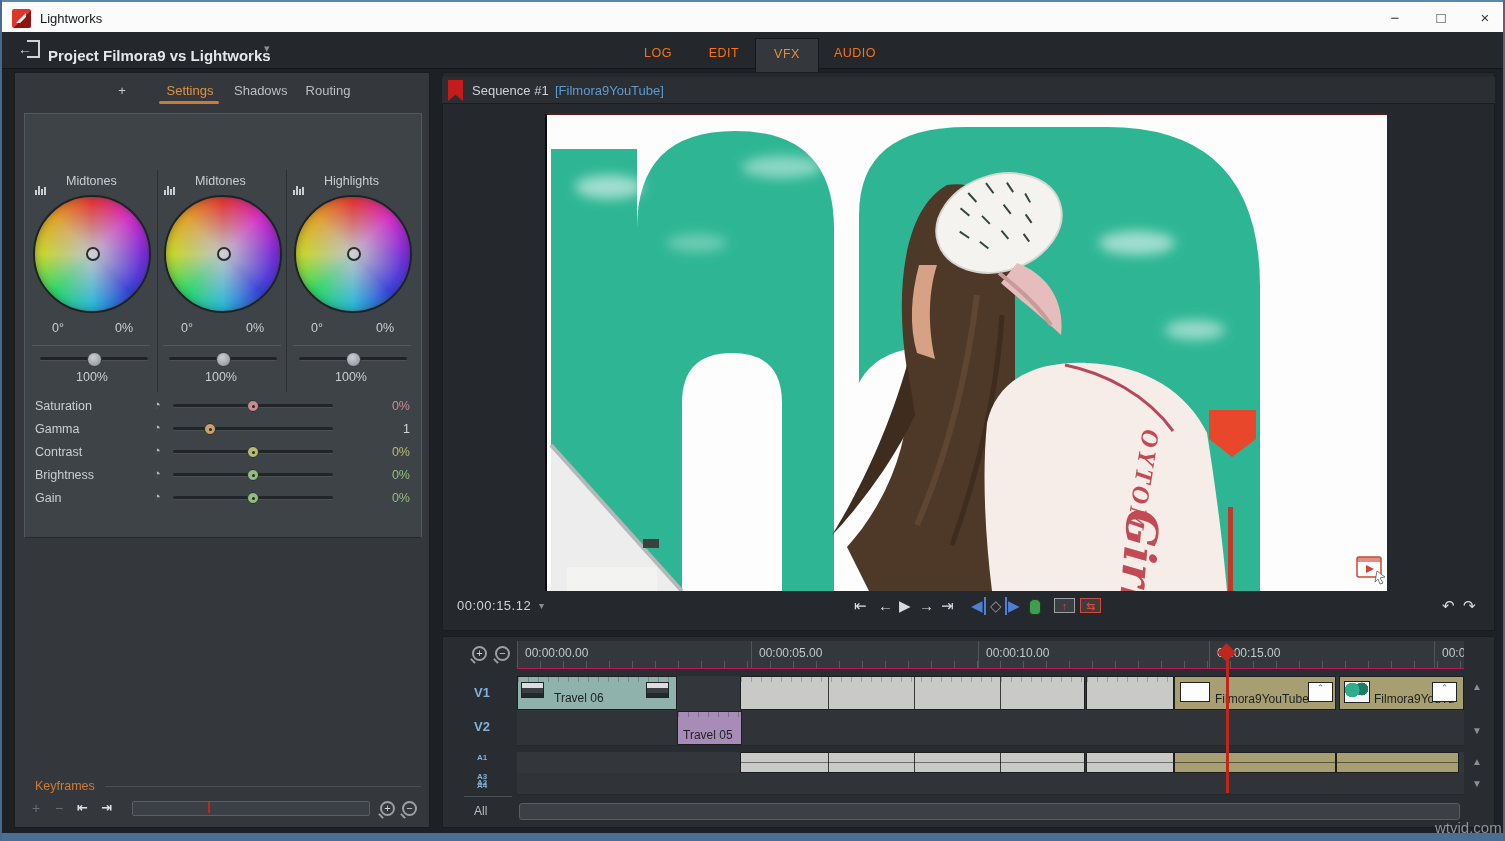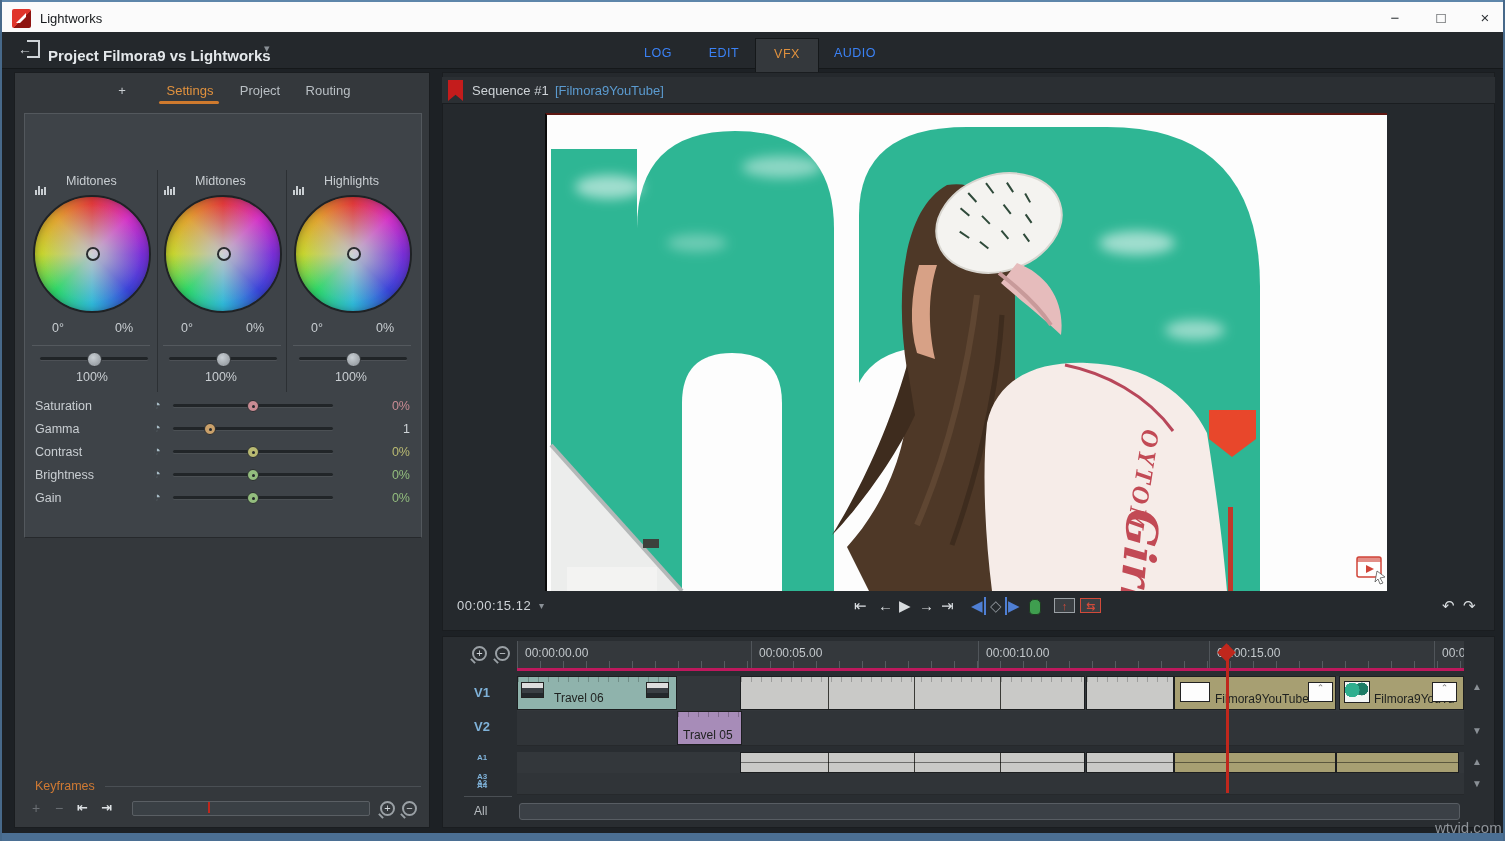--- a/index.html
+++ b/index.html
@@ -13,21 +13,21 @@
   .lwlogo:after{content:"";position:absolute;left:4px;top:4px;width:10px;height:10px;background:#fff;clip-path:polygon(0 100%,100% 0,100% 40%,40% 100%);}
   .titletxt{left:38px;top:9px;font-size:13px;color:#15181b;}
   .winbtn{top:6px;width:30px;height:20px;color:#2f3337;font-size:15px;text-align:center;line-height:20px;}
   
   .appbar{left:0;top:32px;width:100%;height:36px;background:#24282c;border-bottom:1px solid #15181a;}
   .exit-ic{left:16px;top:40px;width:22px;height:18px;}
   .exit-ic .door{position:absolute;right:0;top:0;width:13px;height:18px;border:2px solid #cfd4d8;border-left:none;box-sizing:border-box;}
   .exit-ic .arr{position:absolute;left:0;top:1px;color:#cfd4d8;font-size:14px;font-weight:bold;}
   .projname{left:46px;top:39px;font-size:15px;font-weight:bold;color:#e3e7ea;margin-top:8px;}
   .projcaret{left:262px;top:42px;font-size:11px;color:#8a9096;}
-  .apptab{top:38px;height:30px;line-height:30px;font-size:12.5px;color:#3b82f6;text-align:center;letter-spacing:.5px;}
+  .apptab{top:38px;height:30px;line-height:30px;font-size:12.5px;color:#f97316;text-align:center;letter-spacing:.5px;}
   .apptab.active{background:#34383c;color:#e0913e;height:46px;border:1px solid #15181a;border-bottom:none;box-sizing:border-box;}
   
   .lpanel{left:12px;top:72px;width:416px;height:756px;background:#34383c;border:1px solid #1a1d20;box-sizing:border-box;}
   .ltab{top:80px;height:24px;line-height:22px;font-size:13px;color:#b9bfc4;text-align:center;}
   .ltab.active{color:#e0913e;}
   .ltab-underline{left:157px;top:101px;width:60px;height:3px;background:#cf7a2e;border-radius:2px;}
   .ccpanel{left:22px;top:113px;width:398px;height:425px;background:#3e4348;border:1px solid #53585d;border-bottom-color:#26292c;box-sizing:border-box;}
   .cchead{left:0;top:0;width:100%;height:22px;background:#454a4f;border-bottom:1px solid #303437;color:#a6abb0;font-size:12.5px;line-height:21px;}
   .cchead .tri{margin:0 9px 0 10px;font-size:9px;color:#9aa0a5;}
   .cctabrow{left:0;top:22px;width:100%;height:26px;background:#33373b;border-bottom:1px solid #202326;}
@@ -68,21 +68,21 @@
   .tc{left:455px;top:598px;font-size:13px;color:#ced3d7;letter-spacing:.5px;}
   .tccaret{left:537px;top:600px;font-size:10px;color:#8a9096;}
   .tric{top:597px;font-size:15px;color:#d8dcdf;}
   .tric.blue{color:#4f7fd4;}
   .tric.dim{color:#8a9096;}
   .greenblob{left:1027px;top:599px;width:10px;height:14px;background:#3f9e4f;border-radius:5px 5px 4px 4px;border:1px solid #1e3b22;}
   .tbox{top:598px;width:21px;height:15px;background:#3a3e42;border:1px solid #9aa0a5;text-align:center;line-height:14px;font-size:11px;box-sizing:border-box;}
   .tbox .red{color:#d24a3a;font-weight:bold;}
   
   .tlpanel{left:440px;top:636px;width:1053px;height:192px;background:#292d31;border:1px solid #1a1d20;box-sizing:border-box;}
-  .ruler{left:515px;top:641px;width:947px;height:27px;background:#34383c;border-bottom:3px solid #be185d;overflow:hidden;}
+  .ruler{left:515px;top:641px;width:947px;height:27px;background:#34383c;border-bottom:1px solid #be185d;overflow:hidden;}
   .ruler:after{content:"";position:absolute;left:0;bottom:0;width:100%;height:7px;background:repeating-linear-gradient(90deg,#565b60 0 1px,transparent 1px 23px);}
   .rlab{top:5px;font-size:12px;color:#c3c8cc;position:absolute;white-space:nowrap;}
   .rtick{top:0;width:1px;height:27px;background:#50555a;position:absolute;}
   .trlab{color:#7fb2d9;font-weight:bold;}
   .trackbg{left:515px;width:947px;background:#33373b;border-bottom:1px solid #26292c;}
   .clip{position:absolute;box-sizing:border-box;border:1px solid #1c1e20;overflow:hidden;}
   .cliplab{position:absolute;font-size:12px;color:#1e211f;white-space:nowrap;}
   .ticks:before{content:"";position:absolute;left:0;top:0;width:100%;height:5px;background:repeating-linear-gradient(90deg,rgba(0,0,0,.22) 0 1px,transparent 1px 10px);}
   .thumb{position:absolute;border:1px solid #222;box-sizing:border-box;}
   .vthumb{background:linear-gradient(#ddd 0 38%,#3a3f44 38% 72%,#23282c 72%);}
@@ -120,21 +120,21 @@
   <div class="a projcaret">▾</div>
   <div class="a apptab" style="left:628px;width:56px">LOG</div>
   <div class="a apptab" style="left:694px;width:56px">EDIT</div>
   <div class="a apptab active" style="left:753px;width:64px">VFX</div>
   <div class="a apptab" style="left:822px;width:62px">AUDIO</div>
 
   <div class="a lpanel"></div>
   <div class="a ltab" style="left:105px;width:30px;color:#c9ced2">+</div>
   <div class="a ltab active" style="left:157px;width:62px">Settings</div>
   <div class="a ltab-underline"></div>
-  <div class="a ltab" style="left:232px;width:52px">Project</div>
+  <div class="a ltab" style="left:232px;width:52px">Shadows</div>
   <div class="a ltab" style="left:298px;width:56px">Routing</div>
 
   <div class="a ccpanel">
   </div>
 
   <div class="a colsep" style="left:155px;top:170px;height:222px"></div>
   <div class="a colsep" style="left:284px;top:170px;height:222px"></div>
 
   <div class="a histicon" style="left:33px;top:177px"><span style="height:5px"></span><span style="height:9px"></span><span style="height:6px"></span><span style="height:8px"></span></div>
   <div class="a wheelname" style="left:64px;top:174px">Midtones</div>

